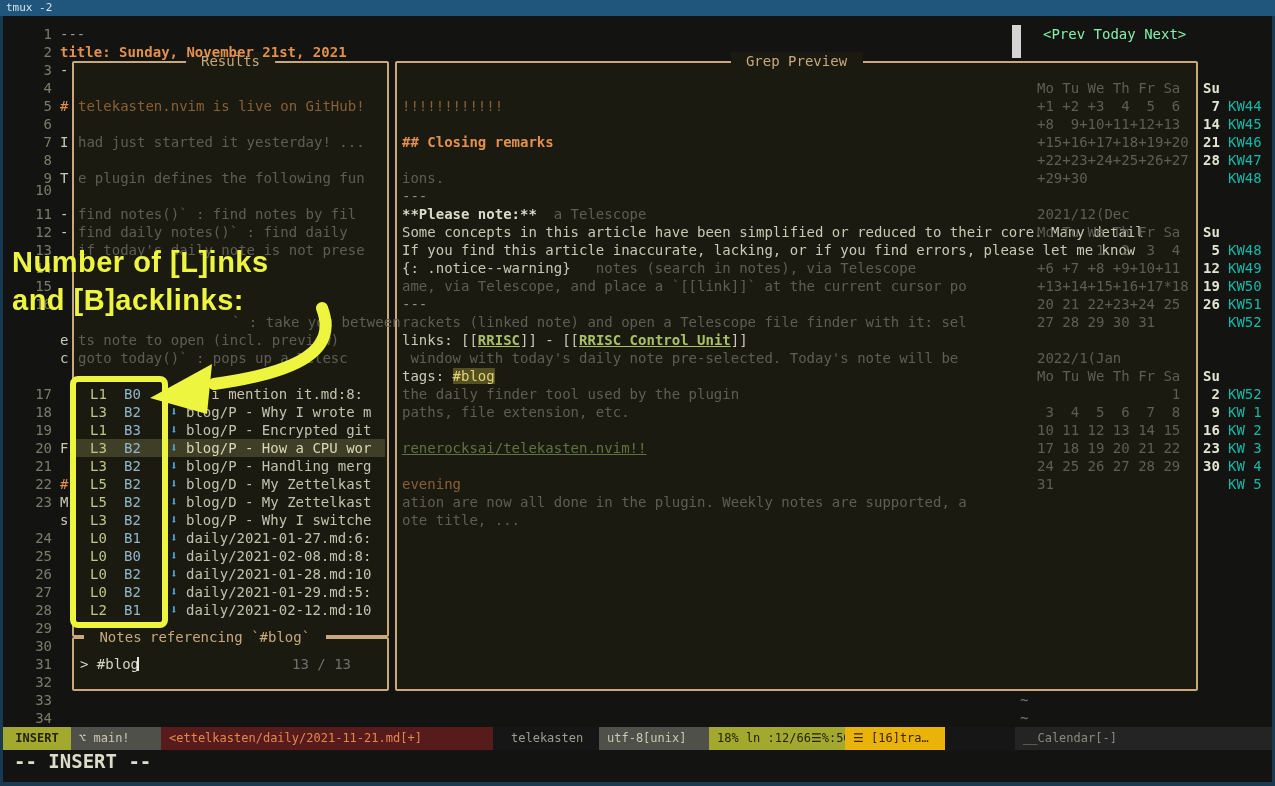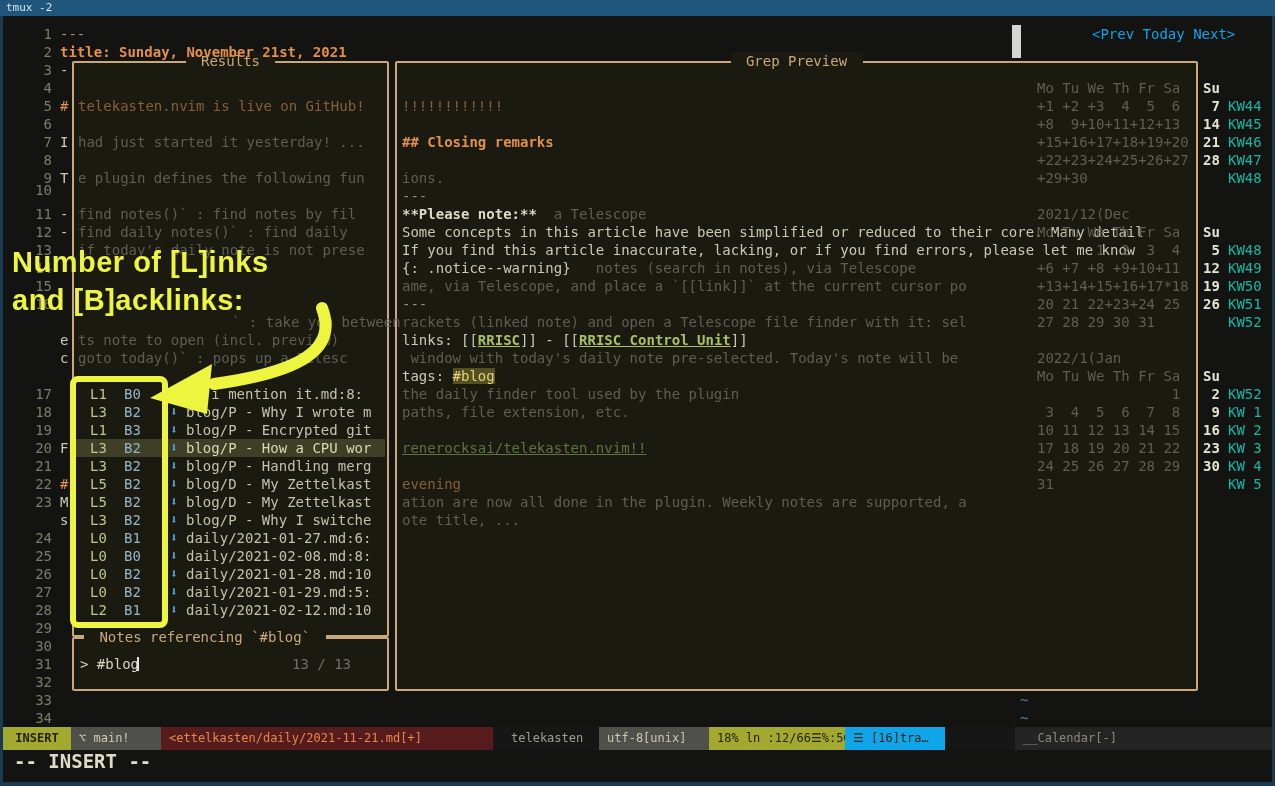--- a/index.html
+++ b/index.html
@@ -51,21 +51,21 @@
   .lcount{ left:14px; color:#b9c98a; }
   .bcount{ left:48px; color:#93b6c8; }
   .micon{ left:94px; color:#4f9fd0; font-size:13px; }
   .etext{ left:110px; color:#c2c2ad; }
   .entry.sel .etext{ color:#d8d8b8; }
 
   
   .cal-days{ color:#5e5e54; }
   .cal-su{ color:#e4e4d2; font-weight:bold; }
   .cal-kw{ color:#14b8a6; }
-  .cal-nav{ left:1092px; color:#0ea5e9; }
+  .cal-nav{ left:1043px; color:#86efac; }
   .tilde{ left:1020px; color:#5f7a8a; }
   .separator-piece{ position:absolute; left:1012px; top:25px; width:9px; height:33px;
     background:#d4d4d4; z-index:3; }
 
   
   .prompt-text{ left:80px; color:#d5d5c5; }
   .prompt-cursor{ position:absolute; left:137px; top:657px; width:2px; height:14px;
     background:#e6e6e6; z-index:6; }
   .match-counter{ left:292px; color:#70706a; }
 
@@ -73,21 +73,21 @@
   .statusline{ position:absolute; left:3px; top:727px; width:1269px; height:23px;
     background:#161616; z-index:15; }
   .statusline .seg{ position:absolute; top:0; height:23px; line-height:23px;
     font-size:12px; white-space:pre; overflow:hidden; padding:0 8px; }
   .seg.t-mode{ background:#a3a82f; color:#23230f; font-weight:bold; text-align:center; }
   .seg.t-branch{ background:#50504a; color:#c9c9b6; }
   .seg.t-file{ background:#571b1b; color:#e08a4e; }
   .seg.t-plain{ color:#9e9e90; }
   .seg.t-gray{ background:#50504a; color:#c9c9b6; }
   .seg.t-pos{ background:#a3a82f; color:#23230f; }
-  .seg.t-warn{ background:#0ea5e9; color:#3a2410; }
+  .seg.t-warn{ background:#eab308; color:#3a2410; }
   .seg.t-calstatus{ background:#242424; color:#8a8a7c; }
 
   .message-line{ position:absolute; left:14px; top:750px; height:23px; line-height:23px;
     font-size:19px; font-weight:bold; color:#dcdcc8; z-index:15; white-space:pre; }
 
   
   .ann-text{ position:absolute; z-index:30; font-family:"Liberation Sans",sans-serif;
     font-weight:700; font-size:29px; color:#edf53f; letter-spacing:0.5px; white-space:pre; }
   .ann-box{ position:absolute; left:70px; top:376px; width:98px; height:252px;
     border:6px solid #edf53f; border-radius:8px; z-index:25; }

